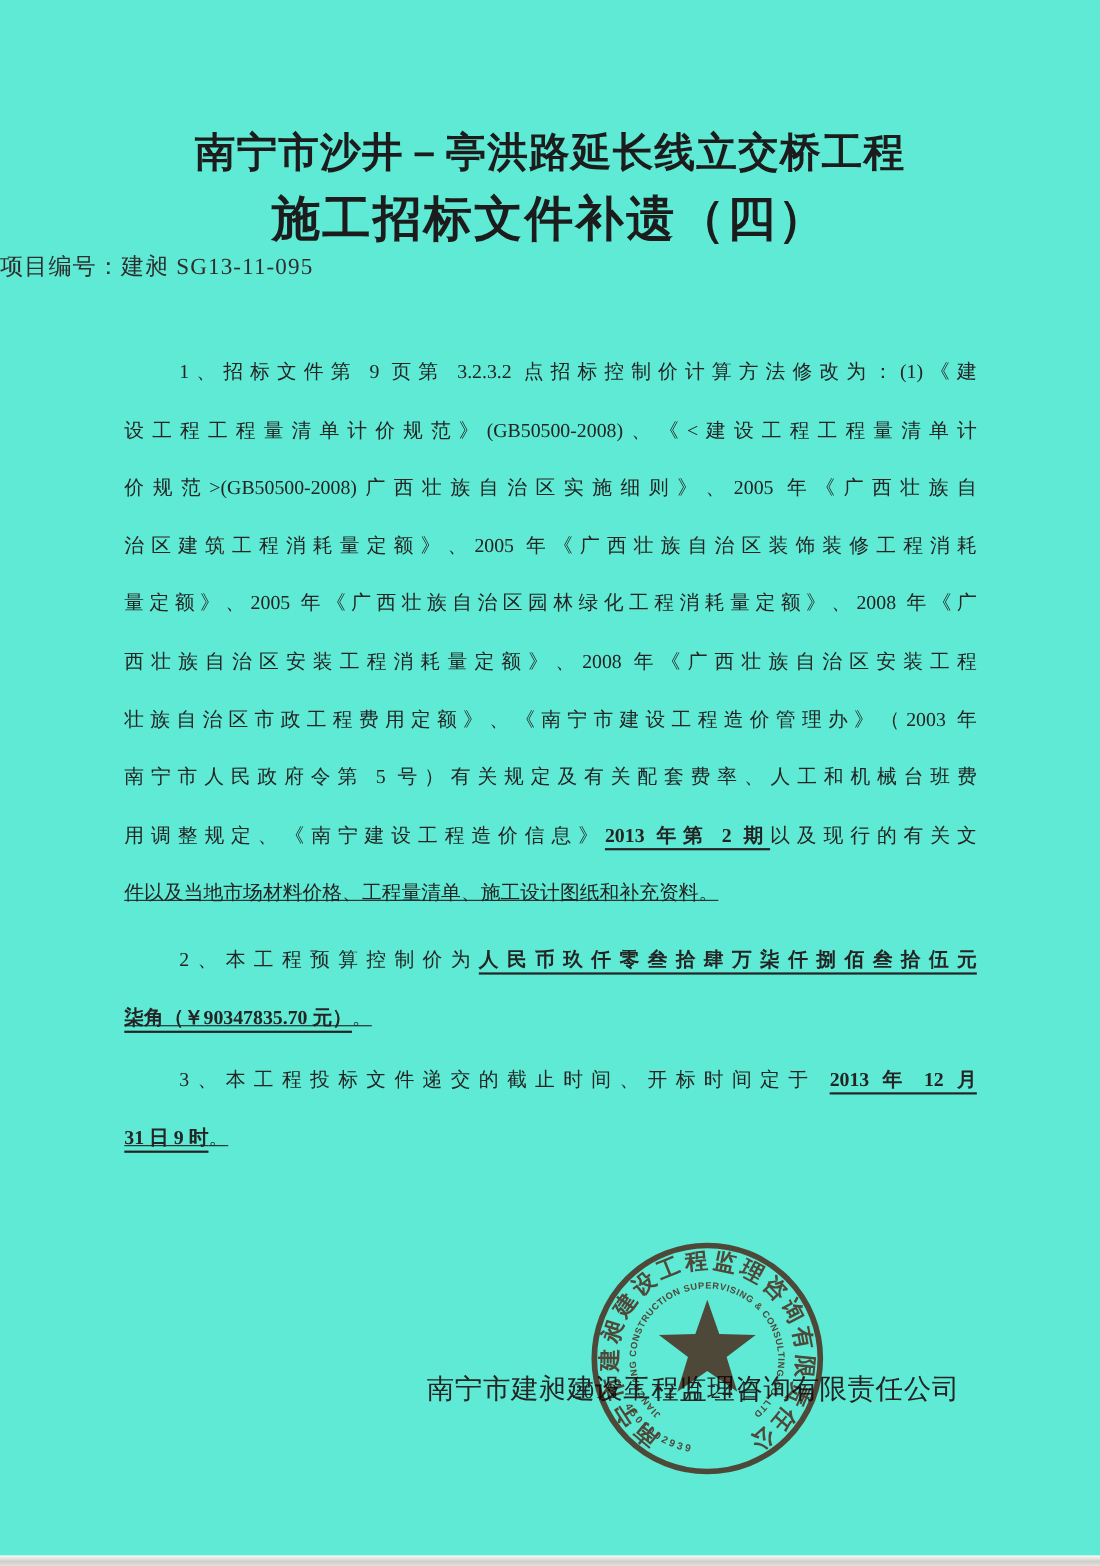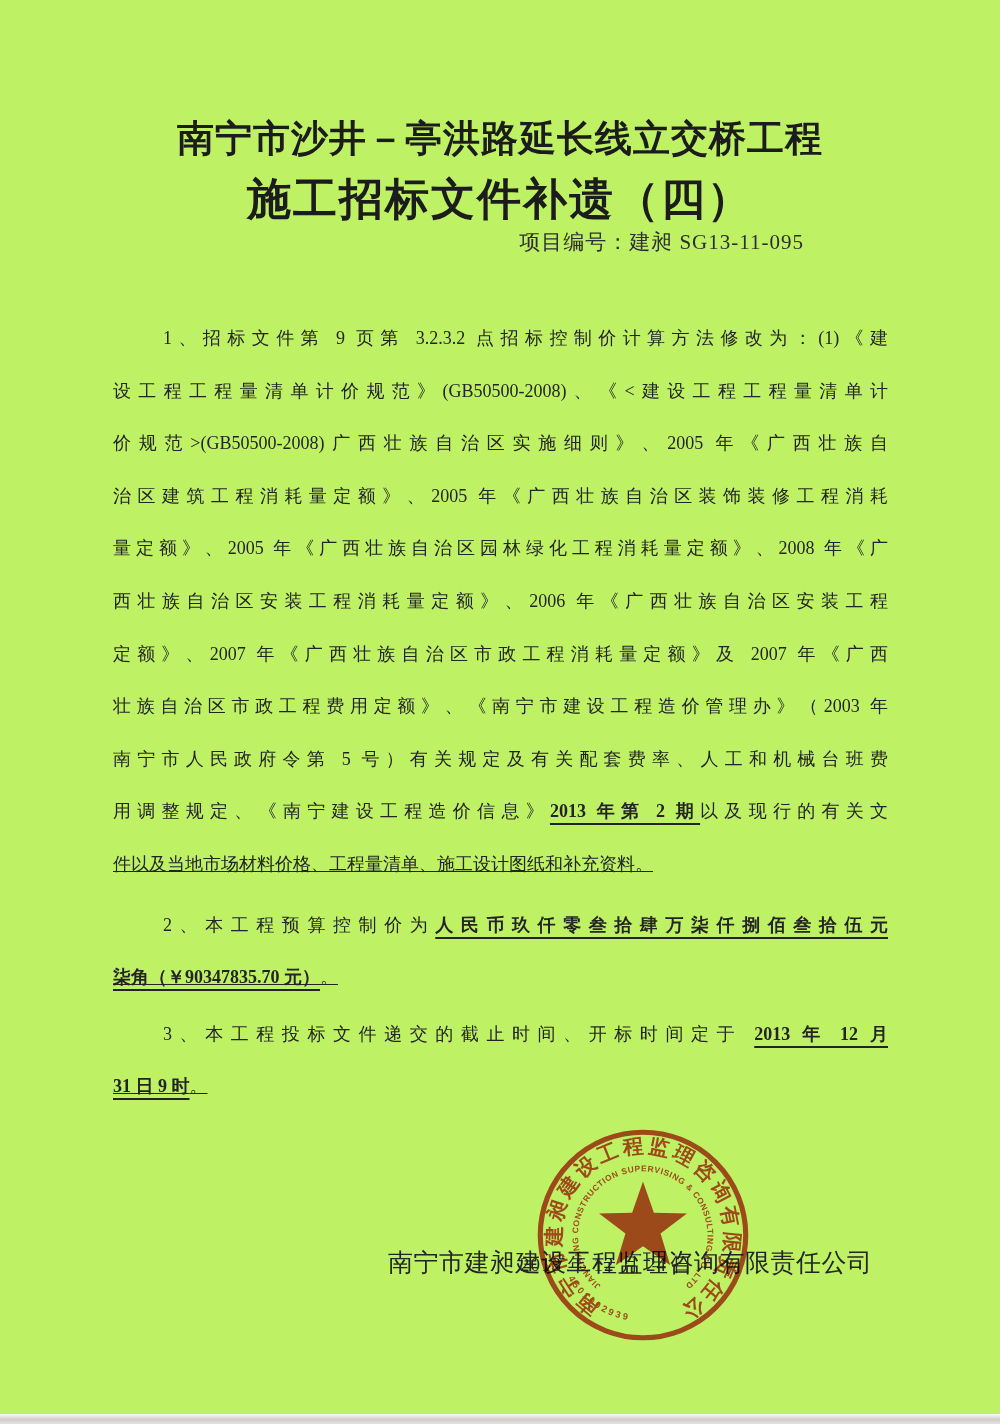--- a/index.html
+++ b/index.html
@@ -4,39 +4,39 @@
 <style>
   html,body { margin:0; padding:0; }
   body {
     font-family: "Liberation Serif", "DejaVu Serif", serif;
     background:#e9e8e6;
   }
   .page {
     position:relative;
     width:1000px; height:1424px;
     margin:0 auto;
-    background:#bef264;
+    background:#5eead4;
     overflow:hidden;
     color:#262626;
   }
   .title1 {
     position:absolute; top:114px; left:0; width:1000px;
     text-align:center;
     font-size:37px; font-weight:bold; letter-spacing:1px;
     color:#1c1c1c;
   }
   .title2 {
     position:absolute; top:170px; left:0; width:1000px;
     text-align:center;
     font-size:44px; font-weight:bold; letter-spacing:2px;
     color:#1c1c1c;
   }
   .projno {
     position:absolute; top:228px; left:0; width:804px;
-    text-align:right;
+    text-align:left;
     font-size:21px; color:#2e2e2e; letter-spacing:1px;
   }
   .body {
     position:absolute; top:312px; left:113px; width:775px;
     font-size:18px; color:#242424;
   }
   .bl {
     height:52.6px; line-height:52.6px;
     text-align:justify; text-align-last:justify;
     white-space:nowrap;
@@ -84,22 +84,21 @@
   <div class="title1">南宁市沙井－亭洪路延长线立交桥工程</div>
   <div class="title2">施工招标文件补遗（四）</div>
   <div class="projno">项目编号：建昶 SG13-11-095</div>
 
   <div class="body">
     <div class="bl ind"><span>1、招标文件第 9 页第 3.2.3.2 点招标控制价计算方法修改为：(1)《建</span><span class="bu"></span><span></span></div>
     <div class="bl"><span>设工程工程量清单计价规范》(GB50500-2008)、《&lt;建设工程工程量清单计</span><span class="bu"></span><span></span></div>
     <div class="bl"><span>价规范&gt;(GB50500-2008)广西壮族自治区实施细则》、2005 年《广西壮族自</span><span class="bu"></span><span></span></div>
     <div class="bl"><span>治区建筑工程消耗量定额》、2005 年《广西壮族自治区装饰装修工程消耗</span><span class="bu"></span><span></span></div>
     <div class="bl"><span>量定额》、2005 年《广西壮族自治区园林绿化工程消耗量定额》、2008 年《广</span><span class="bu"></span><span></span></div>
-    <div class="bl"><span>西壮族自治区安装工程消耗量定额》、2006 年《广西壮族自治区安装工程</span><span class="bu"></span><span></span></div>
-    <div class="bl"><span>定额》、2007 年《广西壮族自治区市政工程消耗量定额》及 2007 年《广西</span><span class="bu"></span><span></span></div>
+    <div class="bl"><span>西壮族自治区安装工程消耗量定额》、2008 年《广西壮族自治区安装工程</span><span class="bu"></span><span></span></div>
     <div class="bl"><span>壮族自治区市政工程费用定额》、《南宁市建设工程造价管理办》（2003 年</span><span class="bu"></span><span></span></div>
     <div class="bl"><span>南宁市人民政府令第 5 号）有关规定及有关配套费率、人工和机械台班费</span><span class="bu"></span><span></span></div>
     <div class="bl"><span>用调整规定、《南宁建设工程造价信息》</span><span class="bu">2013 年第 2 期</span><span>以及现行的有关文</span></div>
     <div class="bl end"><span>件以及当地市场材料价格、工程量清单、施工设计图纸和补充资料。</span><span class="bu"></span><span></span></div>
     <div class="bl ind gap8"><span>2、本工程预算控制价为</span><span class="bu">人民币玖仟零叁拾肆万柒仟捌佰叁拾伍元</span><span></span></div>
     <div class="bl end"><span></span><span class="bu">柒角（￥90347835.70 元）</span><span>。</span></div>
     <div class="bl ind gap4"><span>3、本工程投标文件递交的截止时间、开标时间定于 </span><span class="bu">2013 年 12 月</span><span></span></div>
     <div class="bl end"><span></span><span class="bu">31 日 9 时</span><span>。</span></div>
   </div>
 

